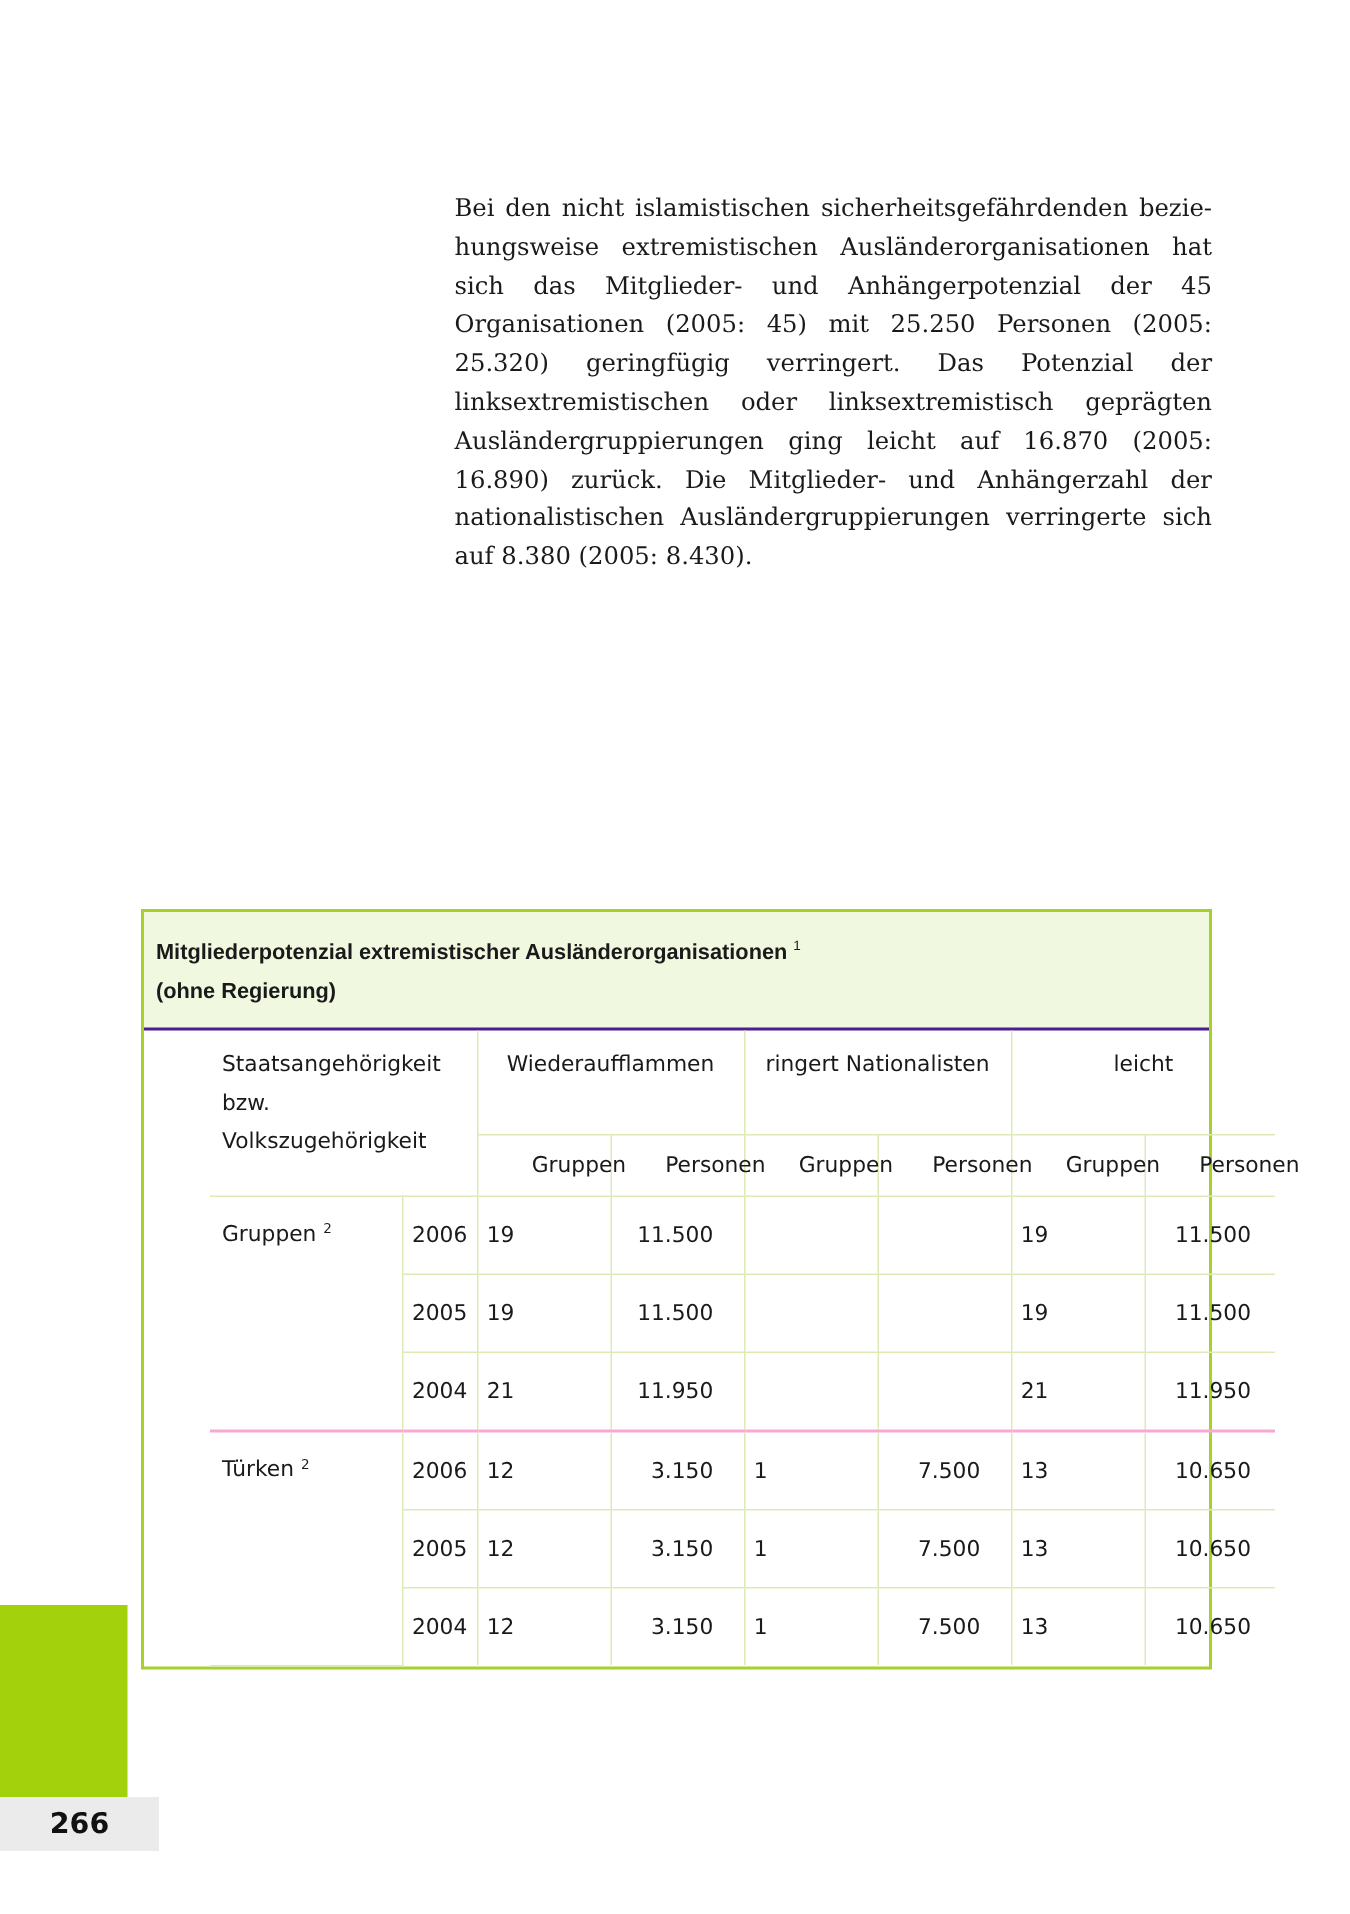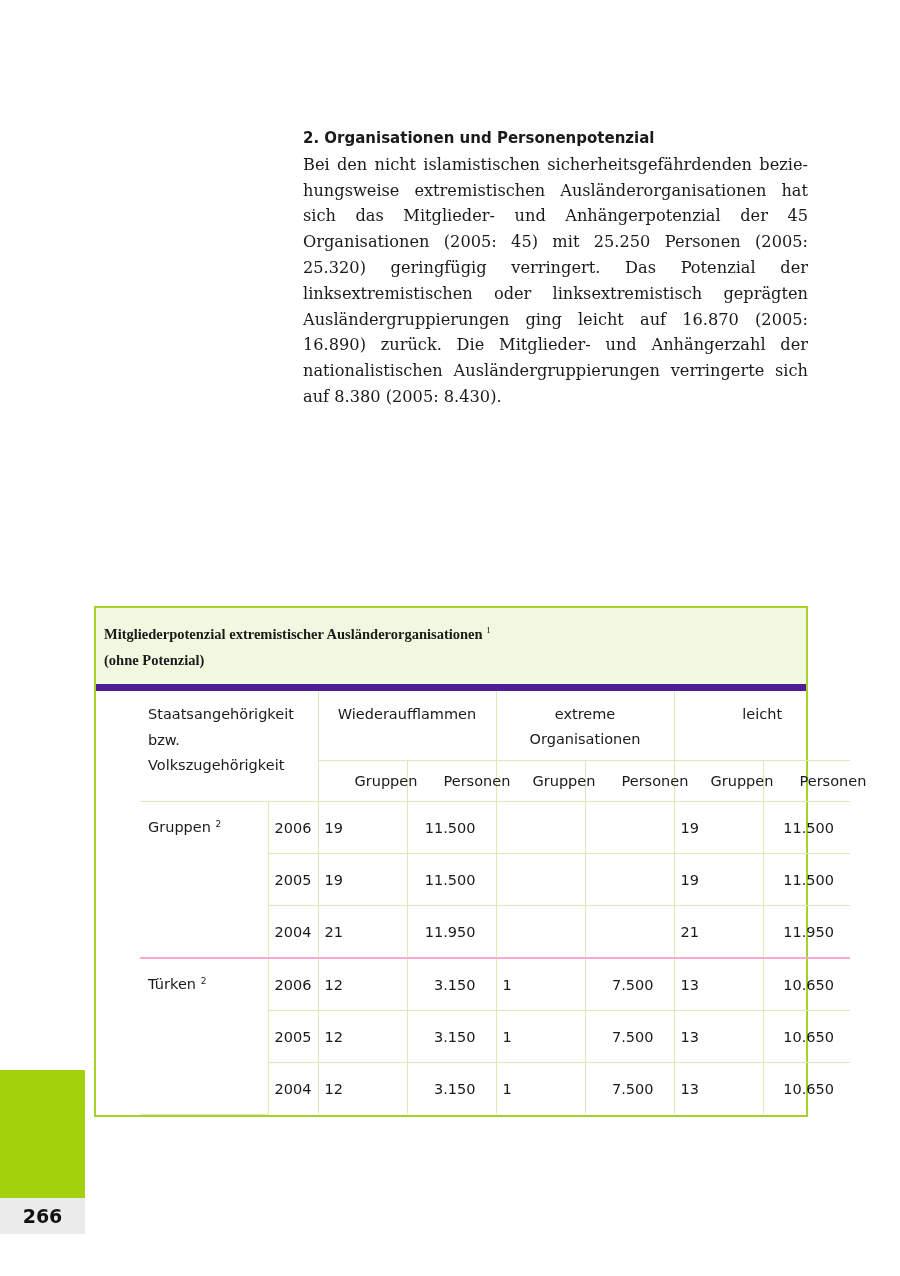--- a/index.html
+++ b/index.html
@@ -14,22 +14,22 @@
     .section-heading {
       font-family: "DejaVu Sans", sans-serif; font-weight: bold; font-size: 15px;
       line-height: 25.8px; margin: 0;
     }
     .table-wrap {
       position: absolute; left: 94px; top: 606px; width: 714px;
       border: 2px solid #a6d12a; box-sizing: border-box; background: #fff;
     }
     .table-title {
       background: #f1f8e0; padding: 9px 8px 11px 8px;
-      font-family: Liberation Serif, serif; font-weight: bold; font-size: 14.5px; line-height: 26px;
-      border-bottom: 7px solid #4c1d95;
+      font-family: Liberation Sans, sans-serif; font-weight: bold; font-size: 14.5px; line-height: 26px;
+      border-bottom: 2px solid #4c1d95;
     }
     .table-title sup { font-size: 9px; font-weight: normal; vertical-align: 6px; }
     table { border-collapse: collapse; width: 100%; table-layout: fixed;
       font-family: "DejaVu Sans", sans-serif; font-size: 14.5px; margin-left: 44px; }
     td, th { border: 1px solid #dcebb5; font-weight: normal; padding: 0 6px; }
     table tr:first-child td, table tr:first-child th { border-top: none; }
     table td:first-child, table th:first-child { border-left: none; }
     table td:last-child, table th:last-child { border-right: none; }
     table tr:last-child td { border-bottom: none; }
     .hdr-group th { height: 58px; vertical-align: top; padding-top: 11px; line-height: 25px; text-align: center; }
@@ -40,59 +40,58 @@
     .nation sup { font-size: 9px; vertical-align: 5px; }
     .year { text-align: right; padding-left: 4px !important; }
     .num-c { text-align: left; }
     .num-r { text-align: right; padding-right: 20px !important; }
     .num-r2 { text-align: right; padding-right: 16px !important; }
     .group-sep td { border-top: 2px solid #f9a8d4; }
     .side-bar {
       position: absolute; left: 0; top: 1070px; width: 85px; height: 128px; background: #a3d10c;
     }
     .page-number {
-      position: absolute; left: 0; top: 1198px; width: 85px; height: 36px; background: #ebebeb;
+      position: absolute; left: 0; top: 1198px; width: 106px; height: 36px; background: #ebebeb;
       font-family: "DejaVu Sans", sans-serif; font-weight: bold; font-size: 19px;
       text-align: center; line-height: 36px; color: #111;
     }
   </style>
 </head>
 <body>
 
 <div class="body-text">
-  <h2 class="section-heading">2. Organisationen und Personenpotenzial</h2>
   <p>Bei den nicht islamistischen sicherheitsgefährdenden bezie­hungsweise extremistischen Ausländerorganisationen hat sich das Mitglieder- und Anhängerpotenzial der 45 Organisationen (2005: 45) mit 25.250 Personen (2005: 25.320) geringfügig ver­ringert. Das Potenzial der linksextremistischen oder linksex­tremistisch geprägten Ausländergruppierungen ging leicht auf 16.870 (2005: 16.890) zurück. Die Mitglieder- und Anhängerzahl der nationalistischen Ausländergruppierungen verringerte sich auf 8.380 (2005: 8.430).</p>
 </div>
 
 <div class="table-wrap">
   <div class="table-title">
     <span>Mitgliederpotenzial extremistischer Ausländerorganisationen</span>
     <sup>1</sup><br>
-    <span>(ohne Potenzial)</span>
+    <span>(ohne Regierung)</span>
   </div>
   <table>
     <colgroup>
       <col style="width:128px">
         <col style="width:50px">
       <col style="width:89px">
         <col style="width:89px">
       <col style="width:89px">
         <col style="width:89px">
       <col style="width:89px">
         <col style="width:87px">
     </colgroup>
     <tbody>
         <tr class="hdr-group">
       <th class="hdr-label" colspan="2" rowspan="2">
         <span>Staatsangehörigkeit</span><br>
         <span>bzw.</span><br>
         <span>Volkszugehörigkeit</span>
       </th>
       <th colspan="2">Wiederaufflammen</th>
-      <th colspan="2">extreme Organisationen</th>
+      <th colspan="2">ringert Nationalisten</th>
       <th colspan="2">leicht</th>
     </tr>
     <tr class="hdr-sub">
       <th>Gruppen</th>
       <th>Personen</th>
       <th>Gruppen</th>
       <th>Personen</th>
       <th>Gruppen</th>
       <th>Personen</th>
     </tr>

